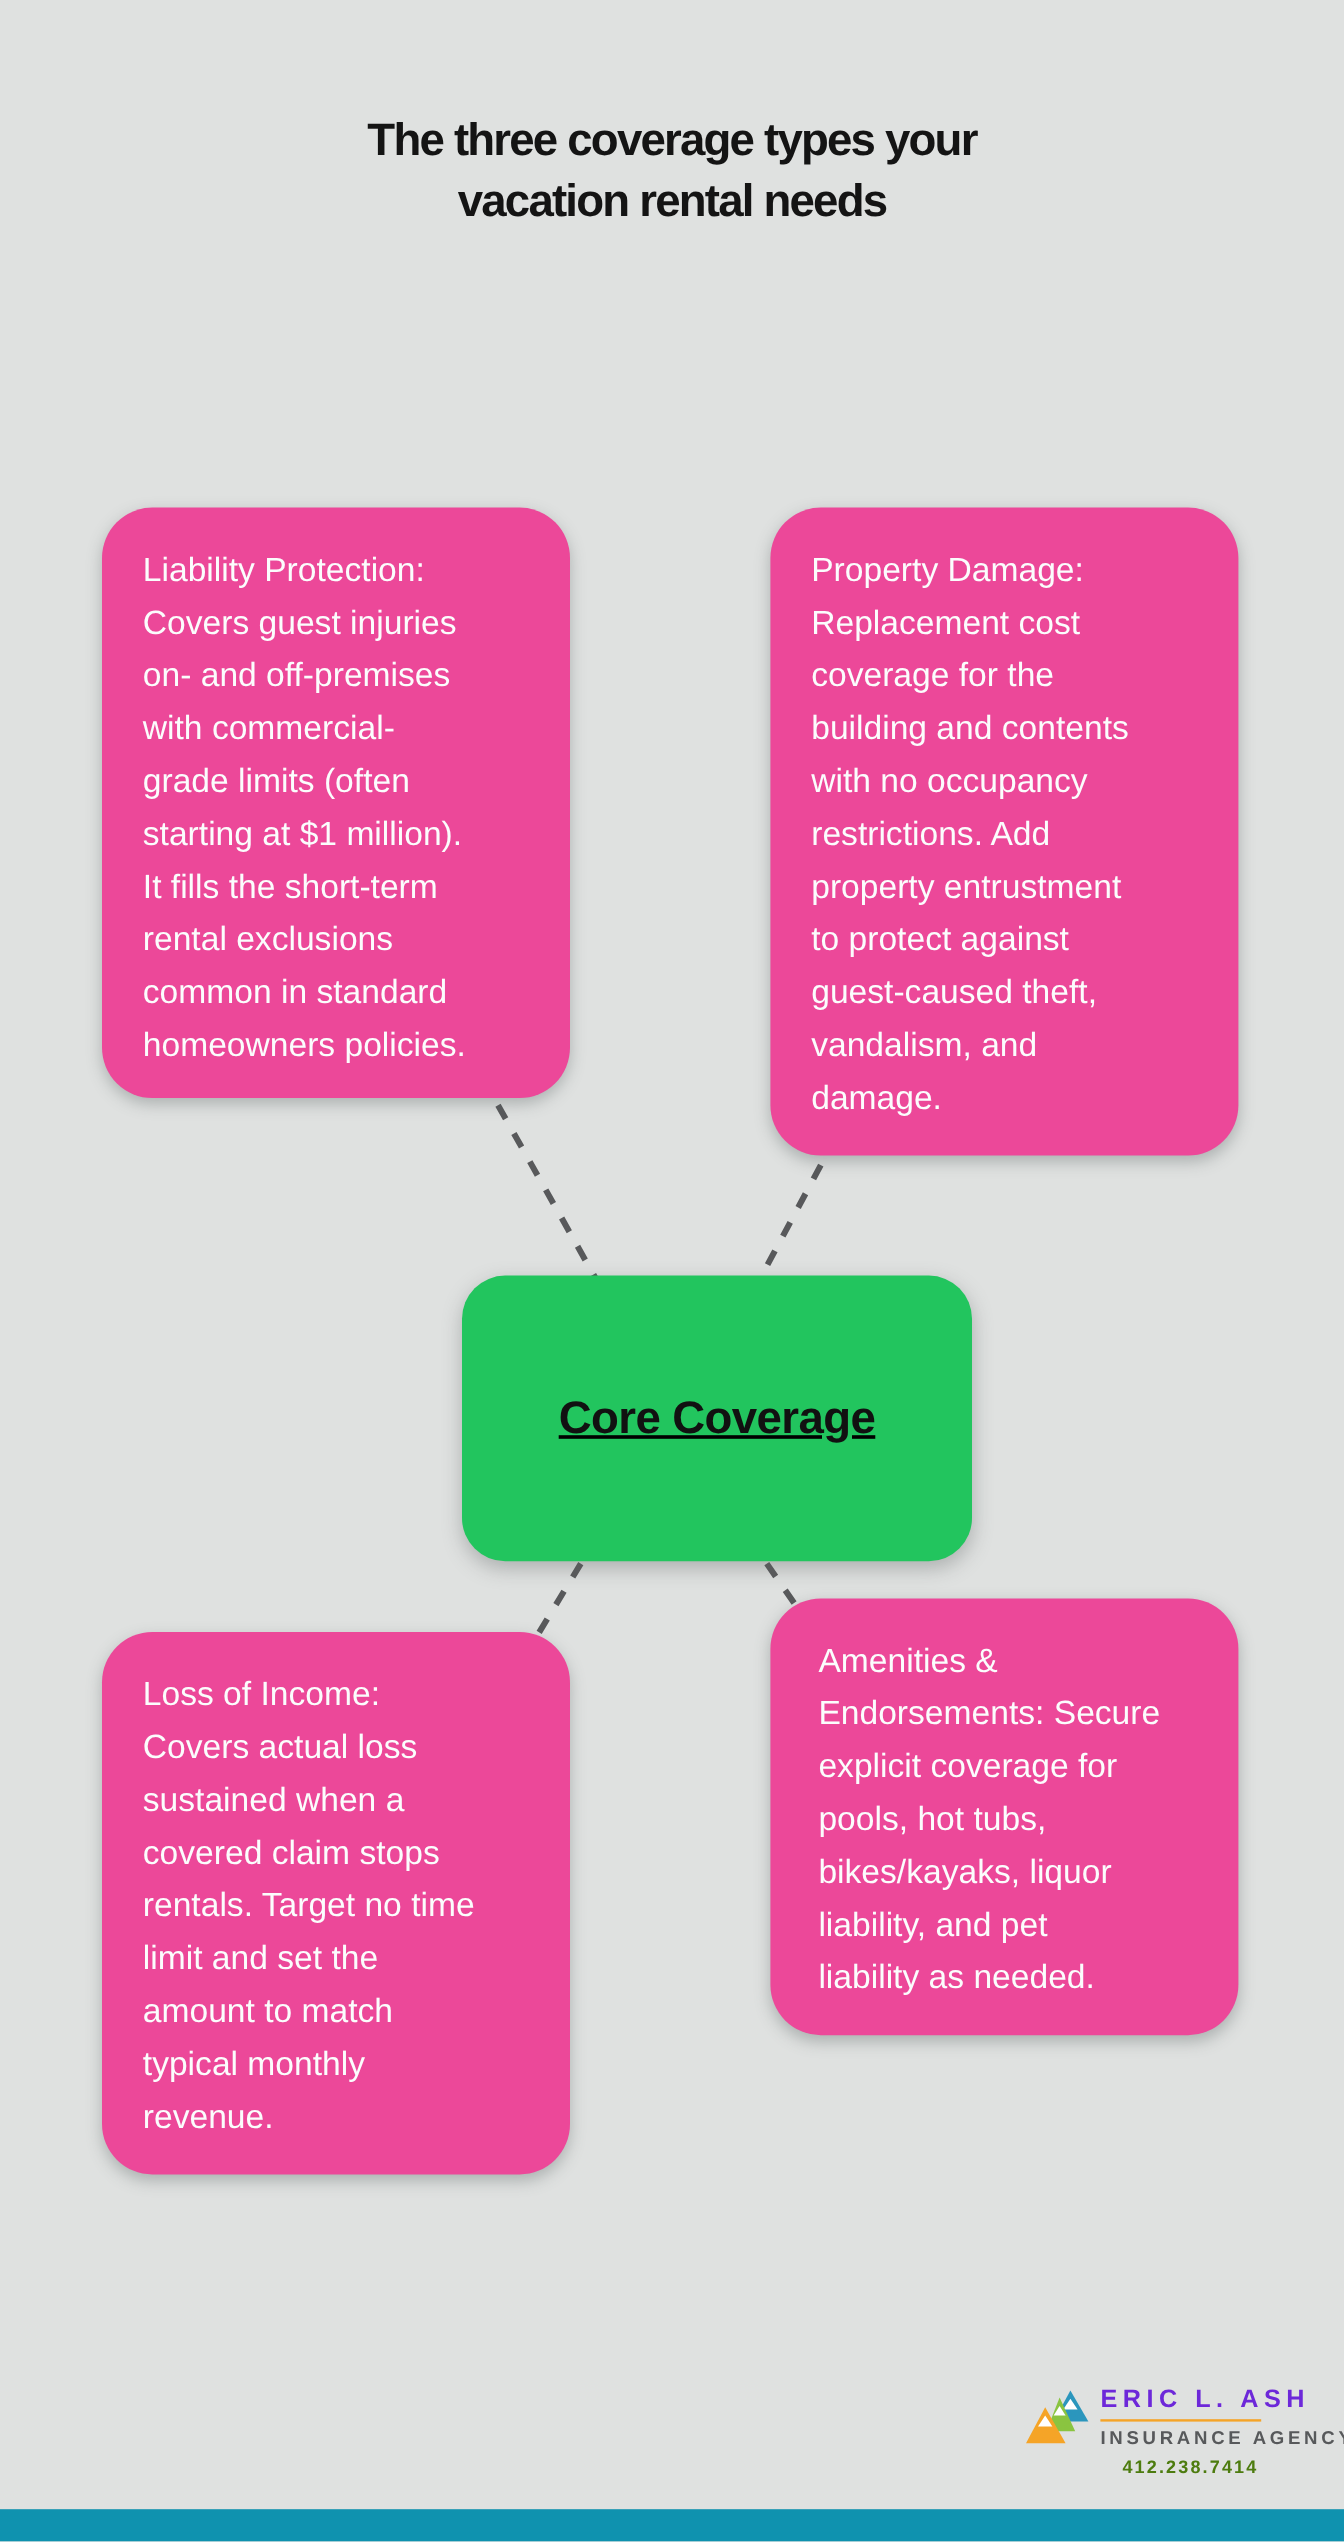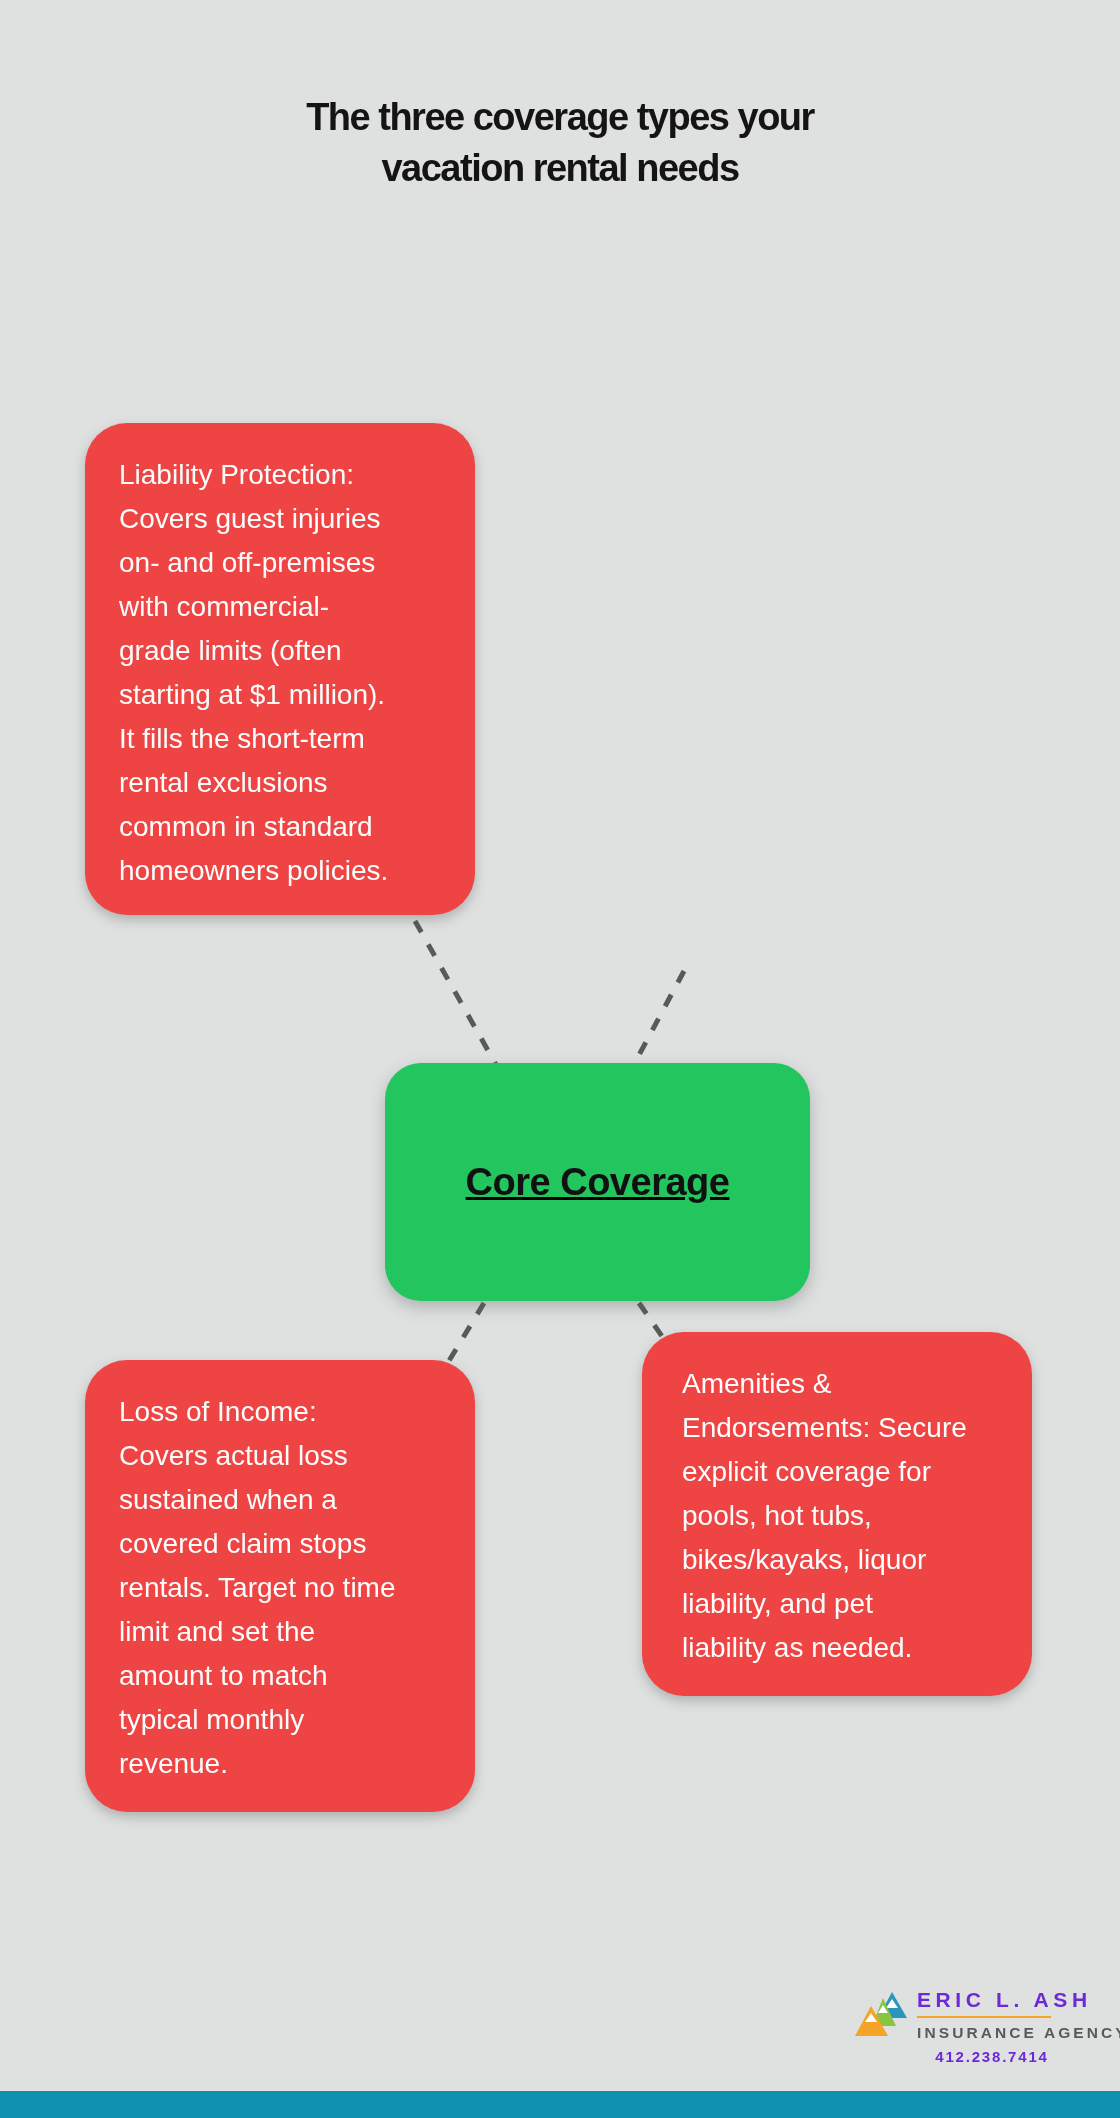--- a/index.html
+++ b/index.html
@@ -18,21 +18,21 @@
     font-weight:700;
     letter-spacing:-1.5px;
     line-height:1.35;
     color:#141414;
     white-space:pre-line;
     margin:0;
   }
   .connectors{position:absolute;left:0;top:0;}
   .node{
     position:absolute;
-    background:#ef4444;
+    background:#ec4899;
     border-radius:42px;
     color:#fbfdfd;
     font-size:28px;
     line-height:44px;
     padding:30px 34px 0 34px;
     box-sizing:border-box;
     white-space:pre-line;
     box-shadow:0 5px 12px rgba(80,88,90,0.35);
   }
   .node-tl{left:85px;top:423px;width:390px;height:492px;}
@@ -56,21 +56,21 @@
   .logo-mark{position:absolute;left:0;top:2px;}
   .logo-text{position:absolute;left:64px;top:0;width:140px;}
   .logo-name{
     font-size:21px;font-weight:700;color:#6d28d9;letter-spacing:4.6px;white-space:nowrap;
   }
   .logo-rule{height:2px;background:#f5a427;width:134px;margin-top:4px;}
   .logo-subtitle{
     font-size:15.5px;font-weight:700;color:#57595b;letter-spacing:3.1px;margin-top:6px;white-space:nowrap;
   }
   .logo-phone{
-    font-size:15px;font-weight:700;color:#6d28d9;letter-spacing:1.8px;margin-top:6px;
+    font-size:15px;font-weight:700;color:#4d7c0f;letter-spacing:1.8px;margin-top:6px;
     width:150px;text-align:center;white-space:nowrap;
   }
   .bottom-bar{
     position:absolute;left:0;bottom:0;width:1120px;height:27px;background:#0f92af;
   }
 </style>
 </head>
 <body>
 
 <div class="canvas">
@@ -89,20 +89,31 @@
 Covers guest injuries
 on- and off-premises
 with commercial-
 grade limits (often
 starting at $1 million).
 It fills the short-term
 rental exclusions
 common in standard
 homeowners policies.</div>
 
+  <div class="node node-tr">Property Damage:
+Replacement cost
+coverage for the
+building and contents
+with no occupancy
+restrictions. Add
+property entrustment
+to protect against
+guest-caused theft,
+vandalism, and
+damage.</div>
 
   <div class="center-node">
     <span class="center-label">Core Coverage</span>
   </div>
 
   <div class="node node-bl">Loss of Income:
 Covers actual loss
 sustained when a
 covered claim stops
 rentals. Target no time

